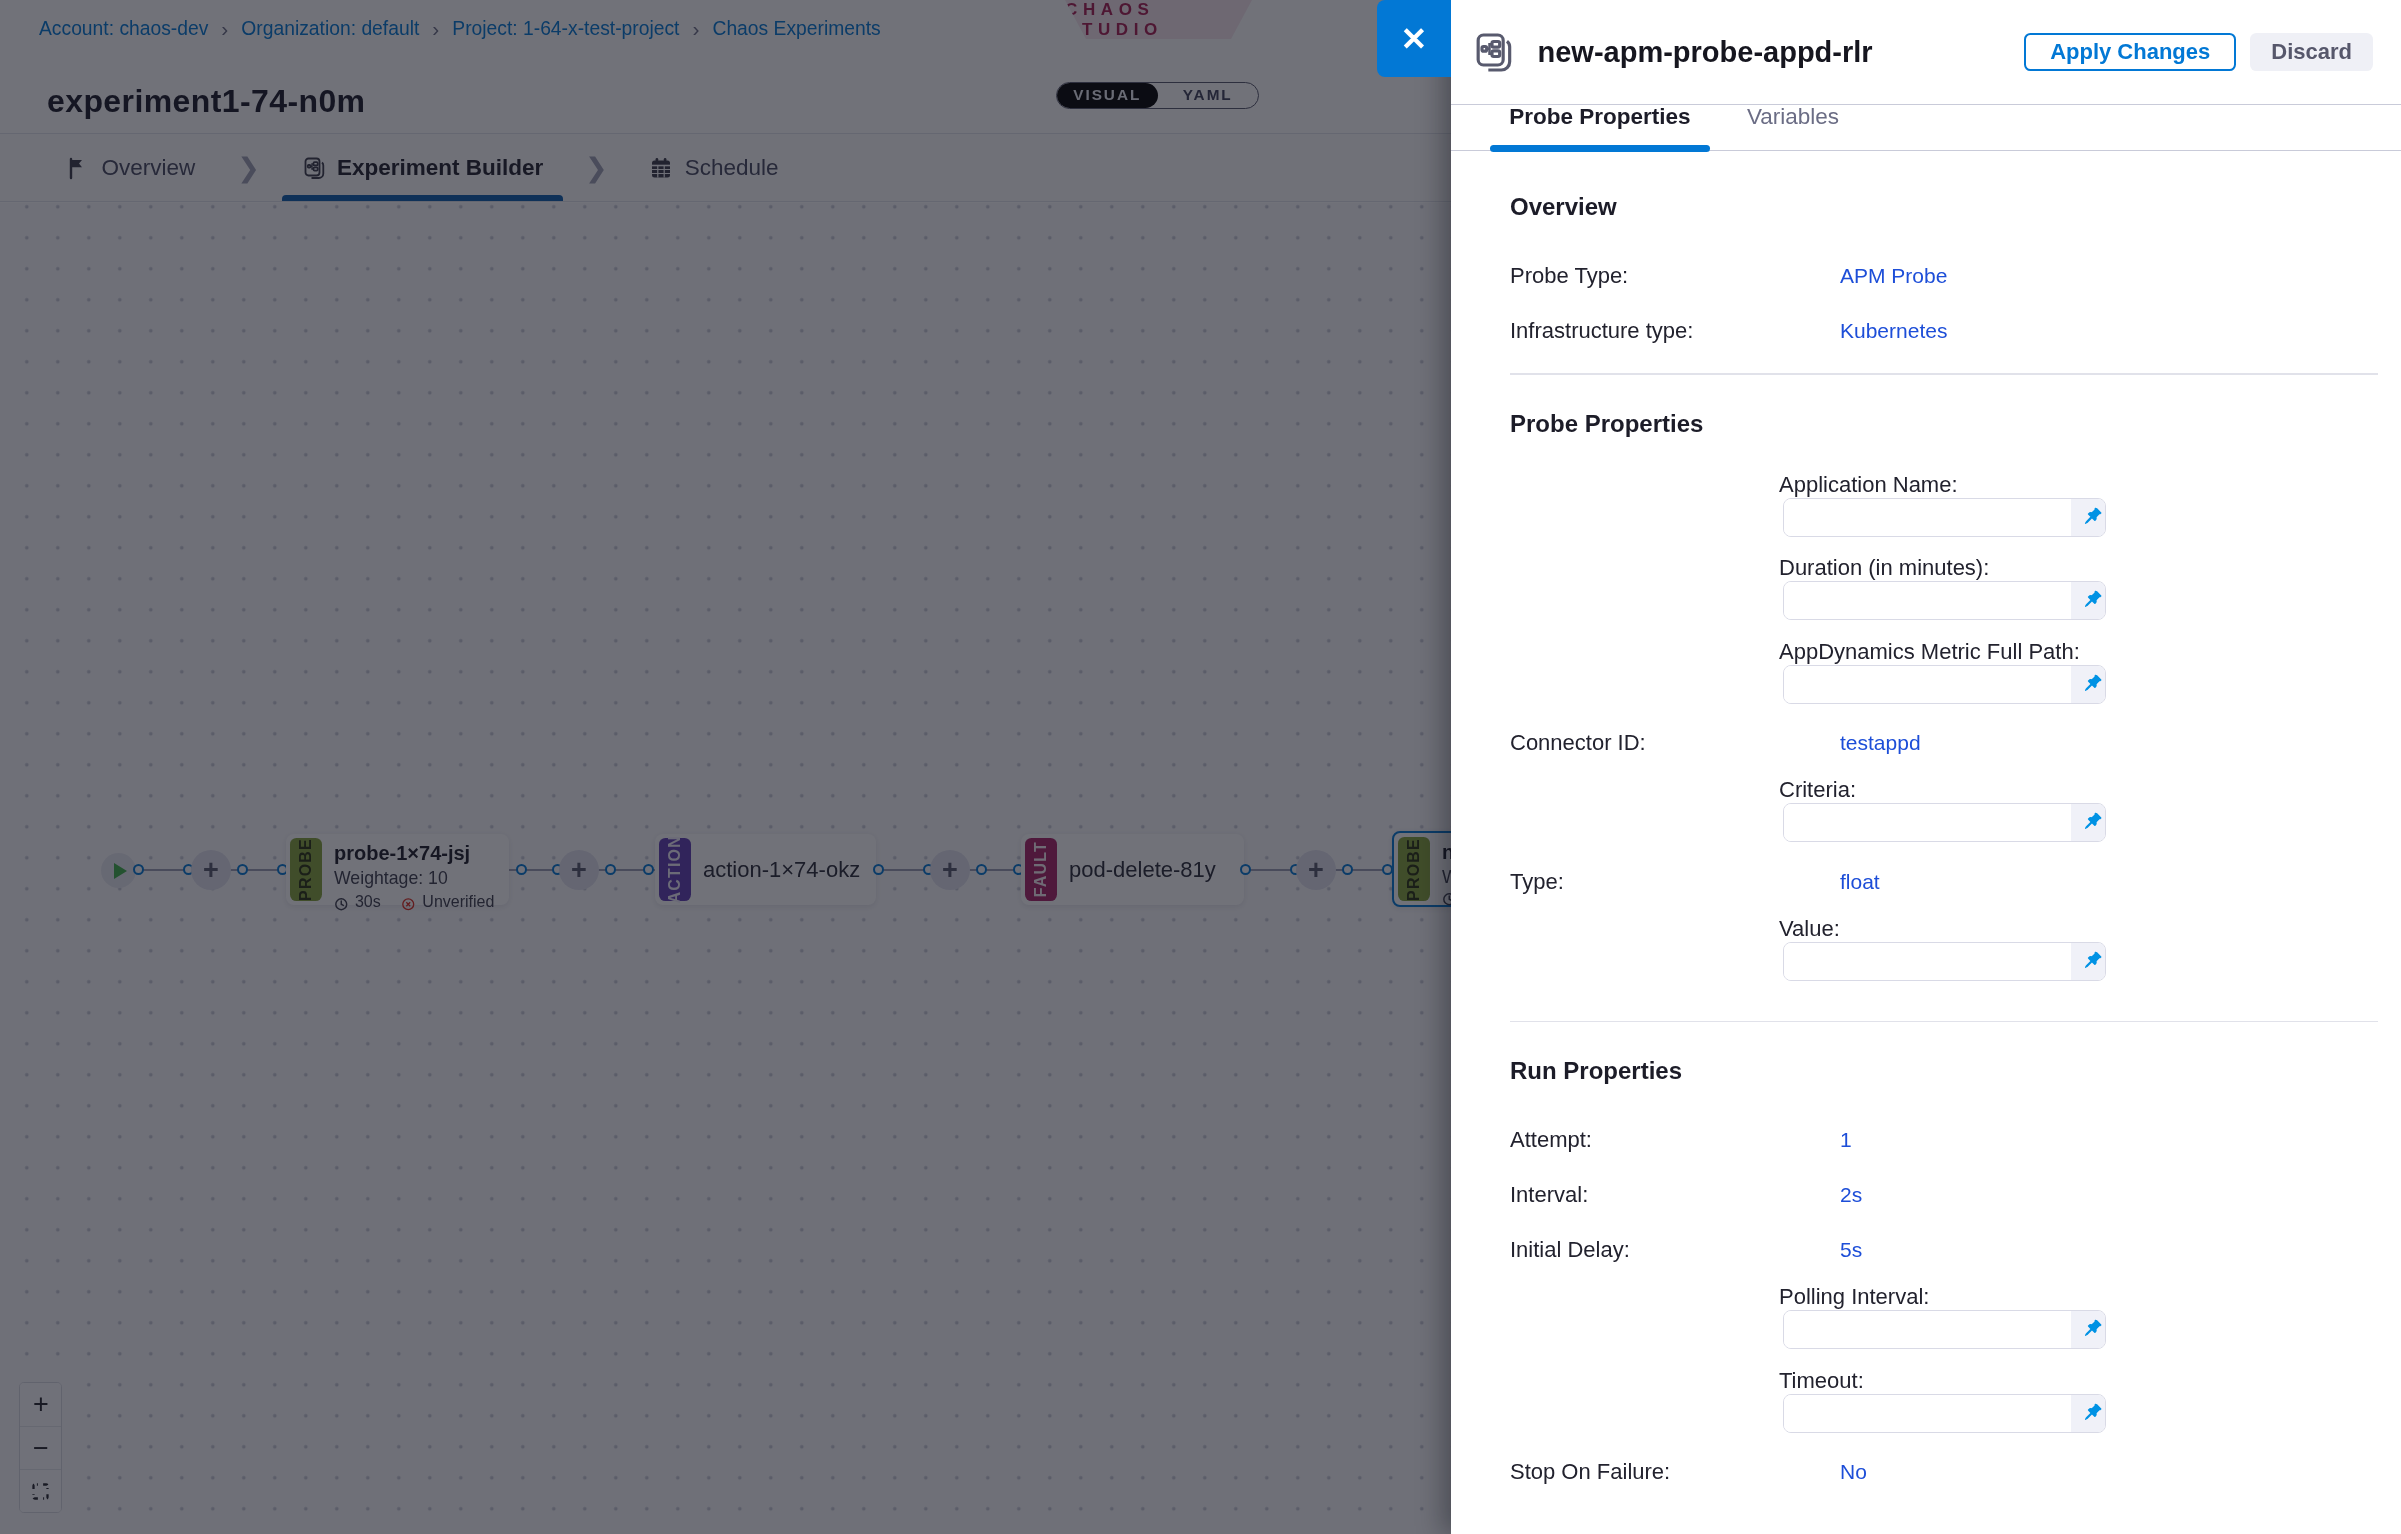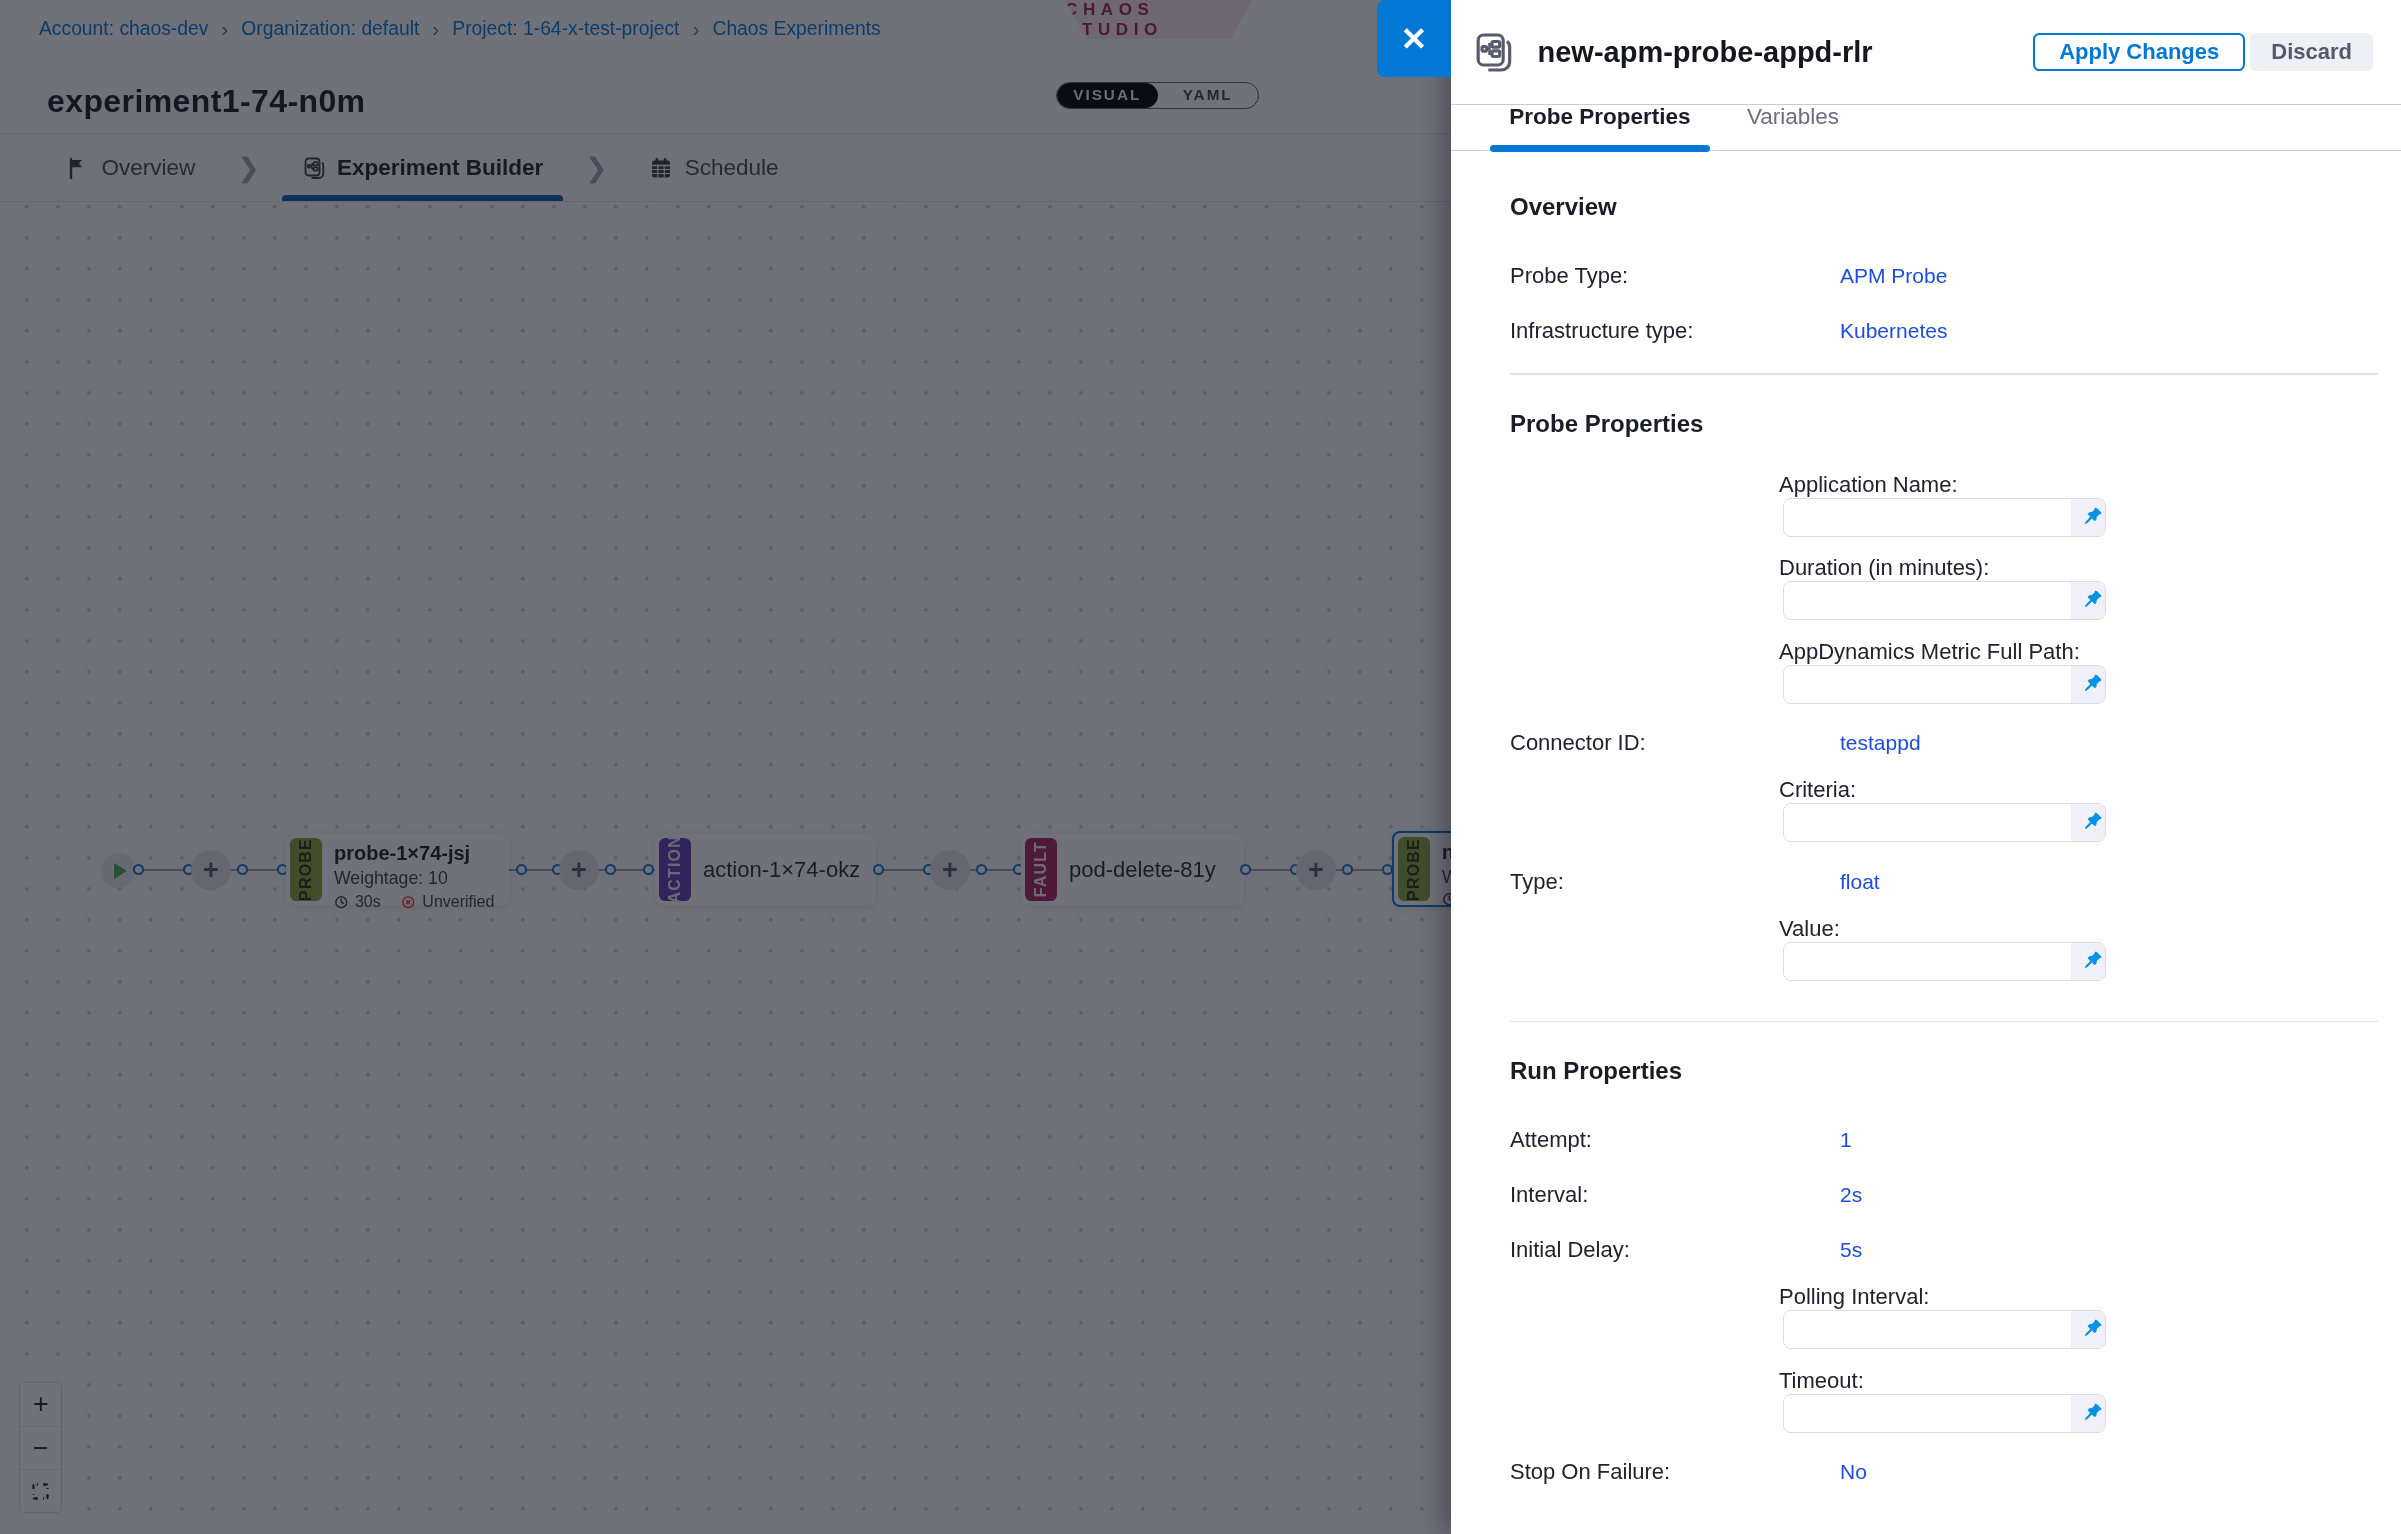--- a/index.html
+++ b/index.html
@@ -73,21 +73,21 @@
   .tag span {
     writing-mode:vertical-rl; transform:rotate(180deg);
     font-size:16px; font-weight:bold; letter-spacing:1.2px;
   }
   .tag.green { background:#86a43a; } .tag.green span { color:#28300f; }
   .tag.purple { background:#5f3cb5; } .tag.purple span { color:#f1edfb; }
   .tag.magenta { background:#aa2268; } .tag.magenta span { color:#fbeef5; }
   .pipe-card .body { position:absolute; left:48px; top:8px; right:8px; }
   .pc-title { font-size:20px; font-weight:bold; color:#1c1c28; white-space:nowrap; }
   .pc-sub { font-size:17.7px; color:#3c3d4d; margin-top:3.2px; white-space:nowrap; }
-  .pc-meta { display:flex; align-items:center; gap:6.4px; margin-top:4px; font-size:16px; color:#3c3d4d; white-space:nowrap; }
+  .pc-meta { display:flex; align-items:flex-end; gap:6.4px; margin-top:4px; font-size:16px; color:#3c3d4d; white-space:nowrap; }
   .pc-meta .gap { width:8px; }
   .pipe-card.single .body { top:22.5px; }
   .pipe-card.selected { border:2.4px solid #0278d5; }
 
   .zoom-controls { position:absolute; left:19.3px; top:1179px; width:43px; background:#fdfdfe; border:0.8px solid #d8d9e2; border-radius:4.8px; overflow:hidden; }
   .zc-btn { width:100%; height:43px; display:flex; align-items:center; justify-content:center; font-size:27px; color:#23242c; cursor:pointer; background:#fdfdfe; }
   .zc-btn + .zc-btn { border-top:0.8px solid #e4e5ec; }
 
   
   .scrim { position:absolute; inset:0; background:rgba(18,20,31,.60); z-index:5; }
@@ -100,21 +100,21 @@
   .drawer-close {
     position:absolute; left:-74px; top:0; width:74px; height:77px; background:#0278d5;
     border-radius:8px 0 0 8px; display:flex; align-items:center; justify-content:center; cursor:pointer;
   }
   .drawer-close .x { color:#ffffff; font-size:32px; font-weight:bold; line-height:1; }
 
   .drawer-header { position:absolute; left:0; top:0; width:100%; height:105px; border-bottom:1.6px solid #c9cbd9; display:flex; align-items:center; padding:0 29px 0 22.5px; }
   .dh-icon { width:40px; height:45px; margin-right:24px; flex:0 0 auto; }
   .dh-title { font-size:29px; font-weight:bold; color:#16161f; flex:1 1 auto; white-space:nowrap; overflow:hidden; }
   .btn { display:flex; align-items:center; justify-content:center; border-radius:6.4px; font-size:22px; cursor:pointer; white-space:nowrap; }
-  .btn-apply { height:38px; padding:0 24px; border:2px solid #0278d5; color:#0278d5; background:#ffffff; font-weight:bold; margin-right:5px; }
+  .btn-apply { height:38px; padding:0 24px; border:2px solid #0278d5; color:#0278d5; background:#ffffff; font-weight:bold; margin-right:14px; }
   .btn-discard { height:38px; padding:12px 21px; background:#eff0f6; color:#56576b; font-weight:bold; }
 
   .drawer-tabs { position:absolute; left:0; top:83px; width:100%; height:68px; border-bottom:1.6px solid #c9cbd9; display:flex; align-items:center; padding-left:39px; }
   .d-tab { position:relative; height:100%; display:flex; align-items:center; padding:0 19.3px; font-size:22.5px; color:#6b6d85; cursor:pointer; }
   .d-tab.active { color:#1c1c28; font-weight:bold; }
   .d-tab.active .active-line { position:absolute; left:0; right:0; bottom:-1.6px; height:6.4px; background:#0278d5; border-radius:4.8px; }
 
   .drawer-content { position:absolute; left:0; top:153px; width:100%; bottom:0; overflow:hidden; padding:40px 24px 0 59px; }
   .sec-heading { font-size:24px; font-weight:bold; color:#1c1c28; margin-bottom:34px; }
   .frow { display:flex; align-items:center; min-height:42px; margin-bottom:13px; }

